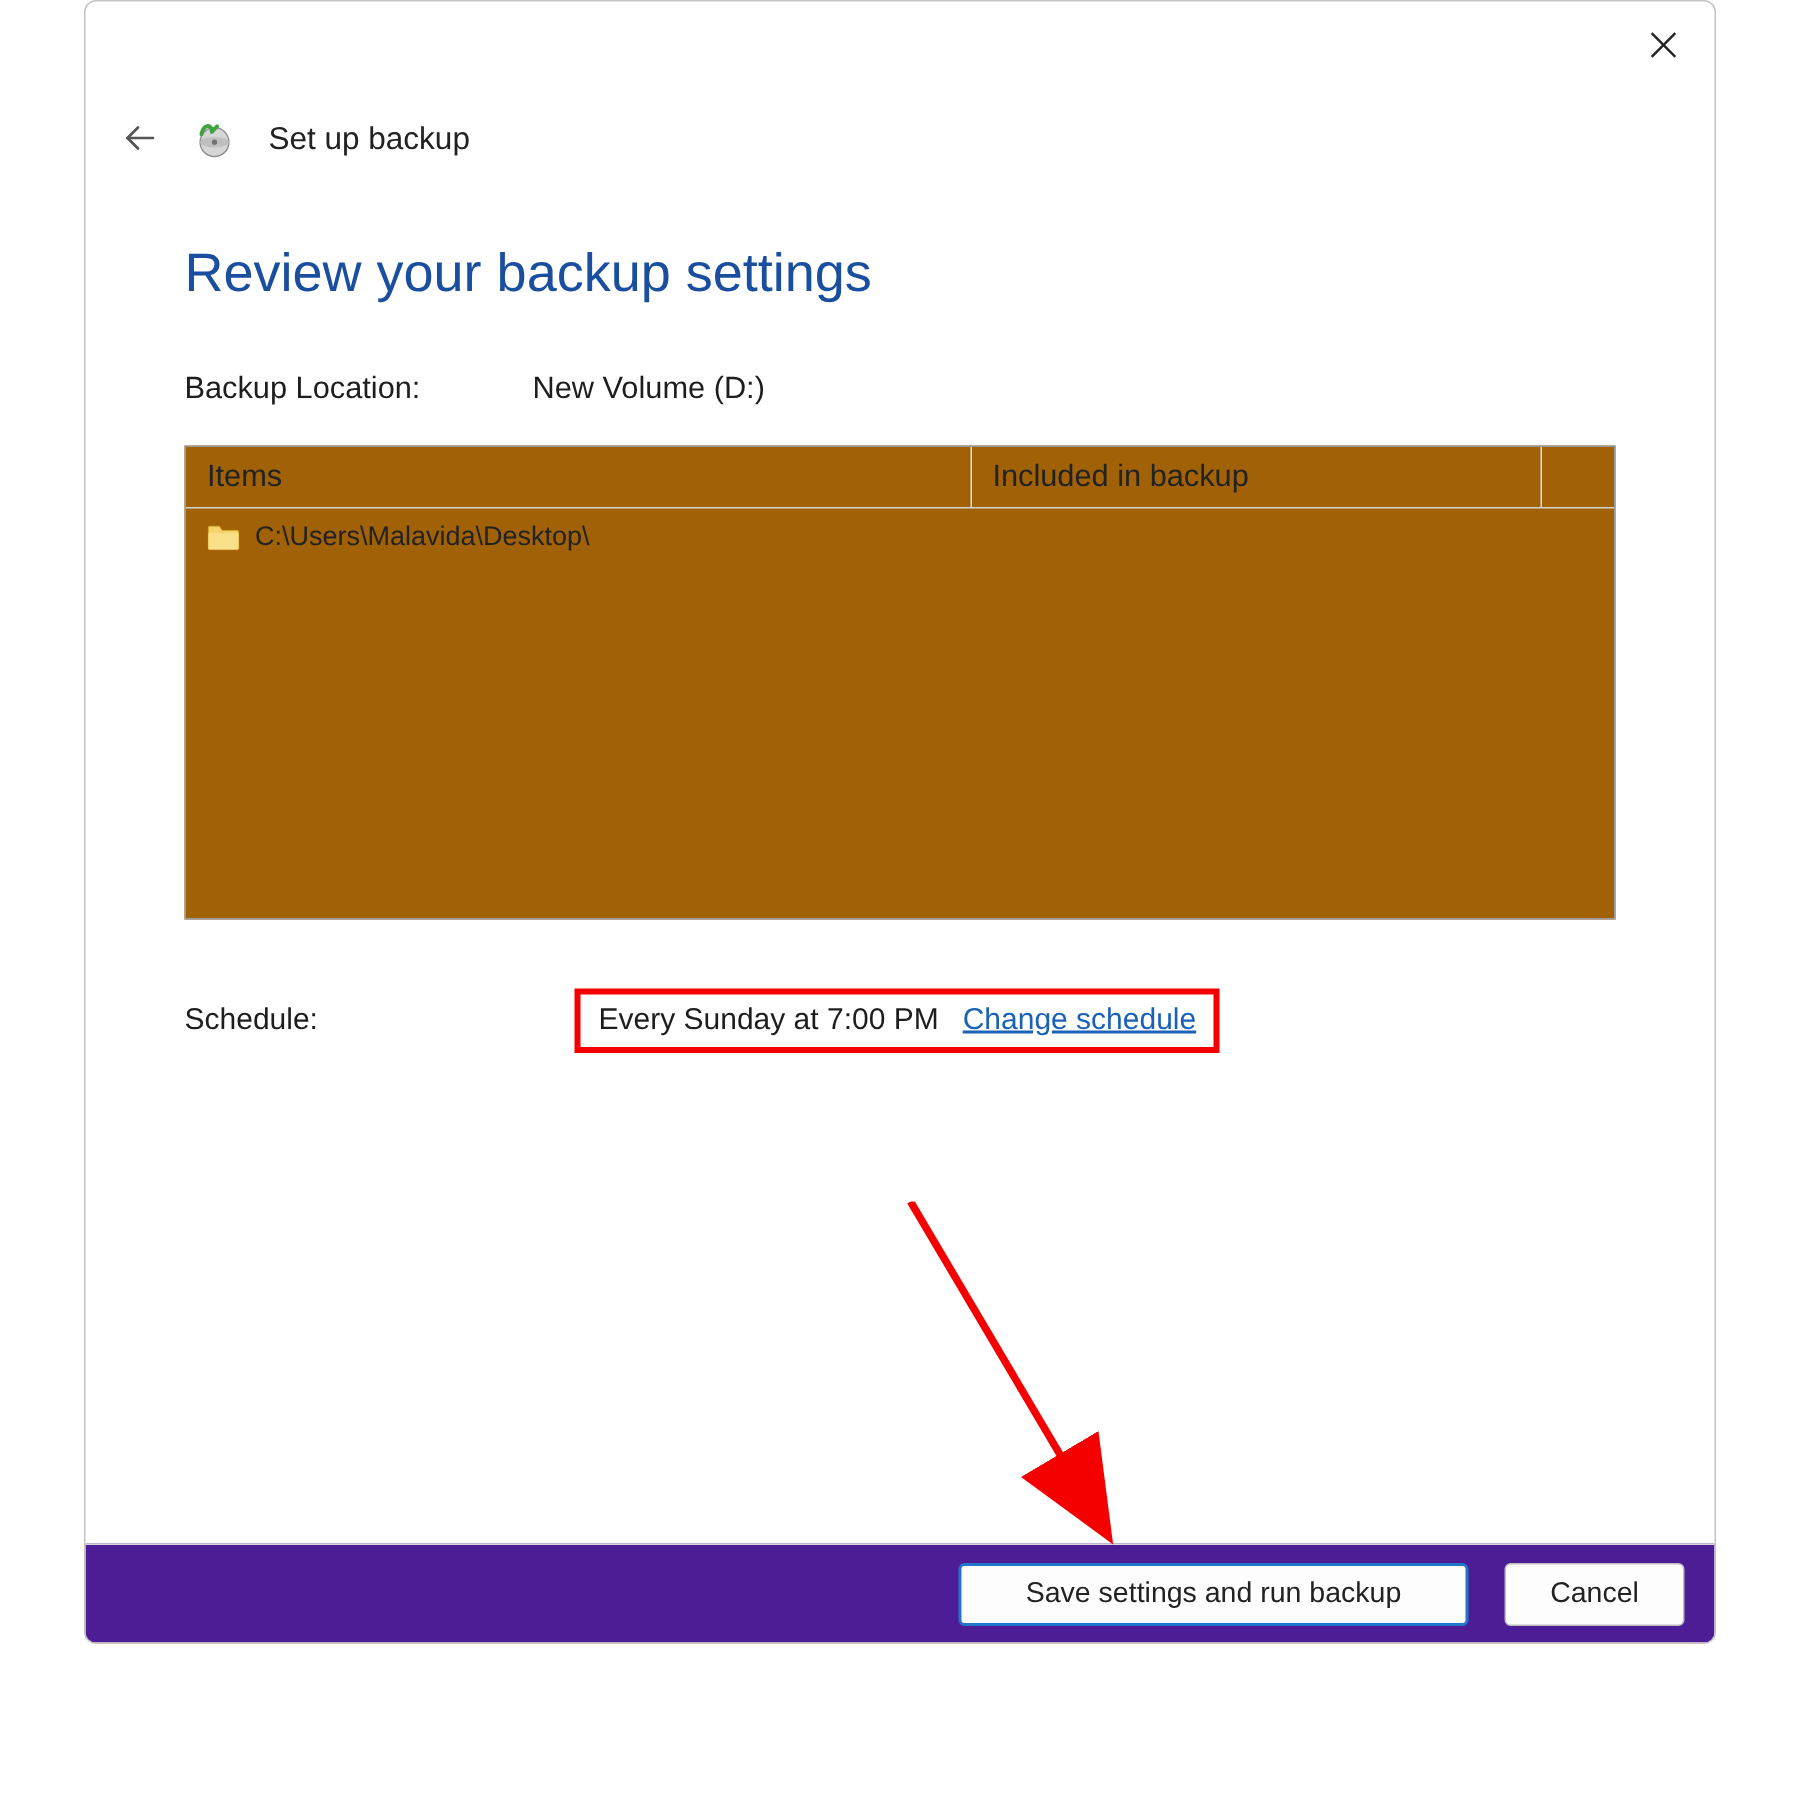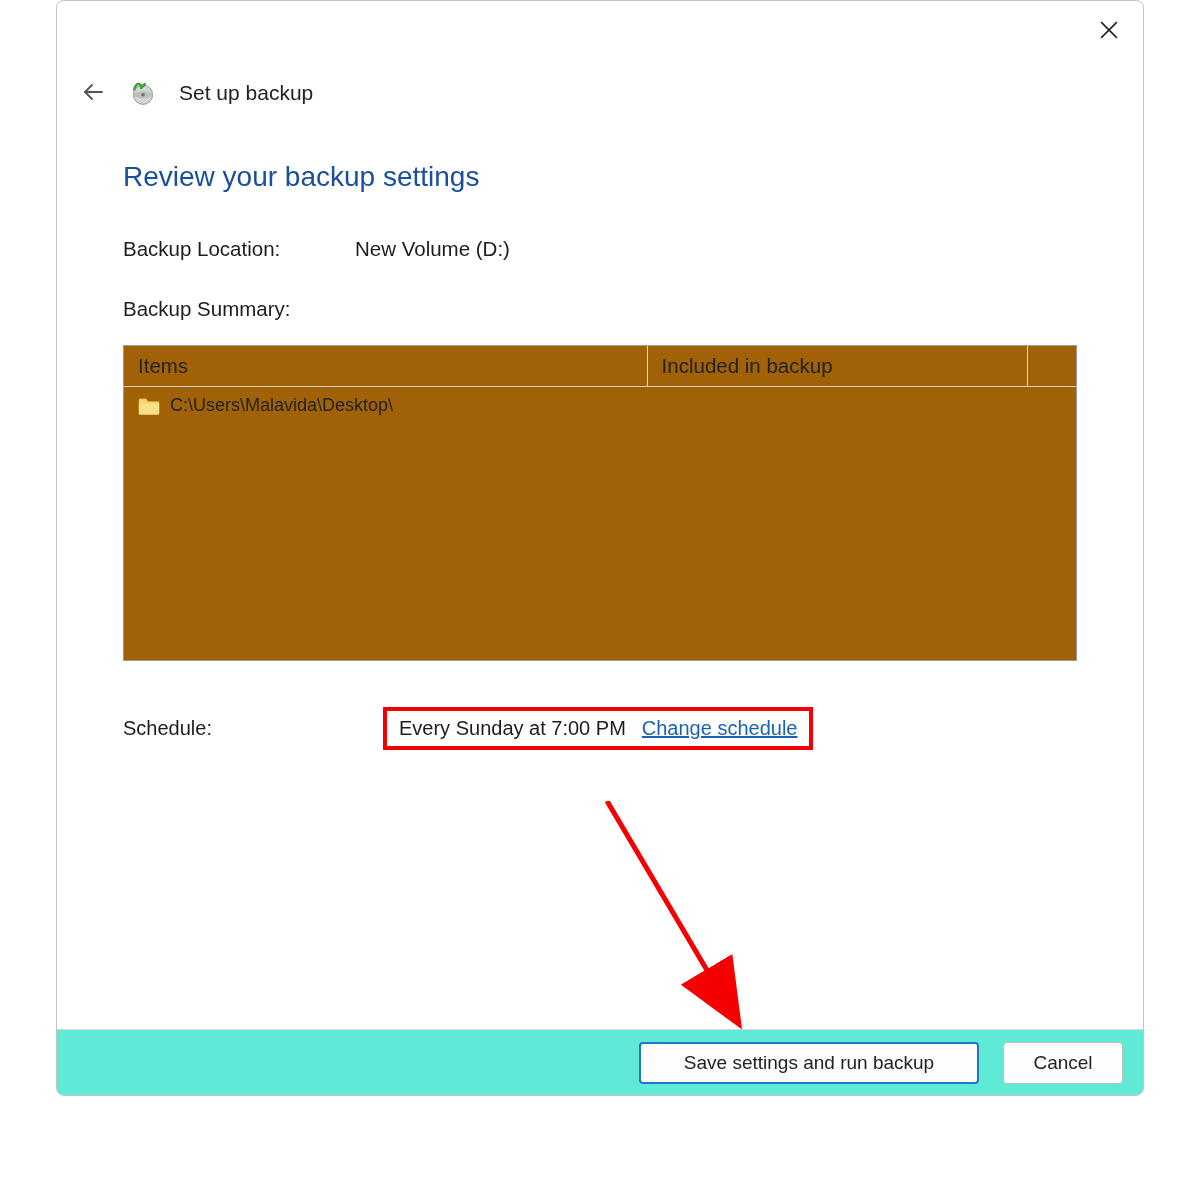--- a/index.html
+++ b/index.html
@@ -65,21 +65,21 @@
     }
     .title-text { font-weight: 400; }
     .content {
       padding: 50px 66px 0 66px;
       flex: 1;
       display: flex;
       flex-direction: column;
     }
     .heading {
       color: #1a4fa0;
-      font-size: 28px;
+      font-size: 36px;
       font-weight: 400;
       margin-bottom: 44px;
     }
     .row {
       display: flex;
       font-size: 20.5px;
       color: #1d1d1d;
       margin-bottom: 26px;
     }
     .row .label { width: 232px; }
@@ -139,21 +139,21 @@
       cursor: pointer;
     }
     .arrow-overlay {
       position: absolute;
       left: 480px;
       top: 800px;
       pointer-events: none;
     }
     .footer {
       height: 66px;
-      background: #5eead4;
+      background: #4c1d95;
       border-top: 1px solid #d8d8d8;
       display: flex;
       align-items: center;
       justify-content: flex-end;
       gap: 24px;
       padding: 0 20px 0 0;
     }
     .btn {
       height: 42px;
       padding: 0 20px;
@@ -211,21 +211,20 @@
   </div>
 
   <div class="content">
     <h1 class="heading">Review your backup settings</h1>
 
     <div class="row">
       <span class="label">Backup Location:</span>
       <span>New Volume (D:)</span>
     </div>
 
-    <div class="summary-label">Backup Summary:</div>
 
     <div class="table">
       <div class="thead">
         <div class="th col-items">Items</div>
         <div class="th col-incl">Included in backup</div>
         <div class="th col-pad"></div>
       </div>
       <div class="trow">
         <div class="td col-items">
           <span class="folder-icon">

